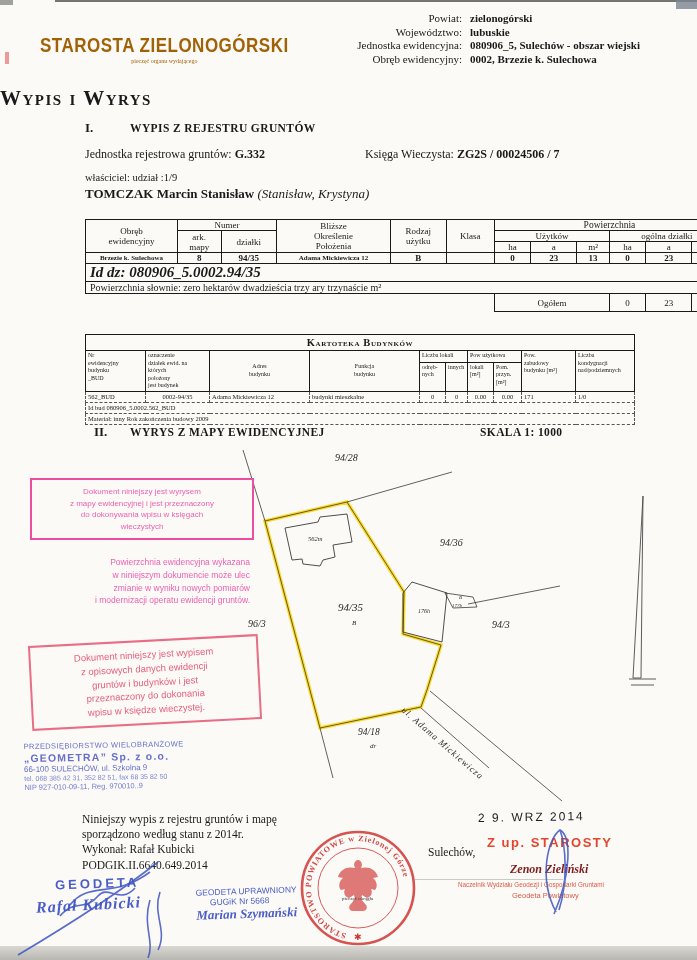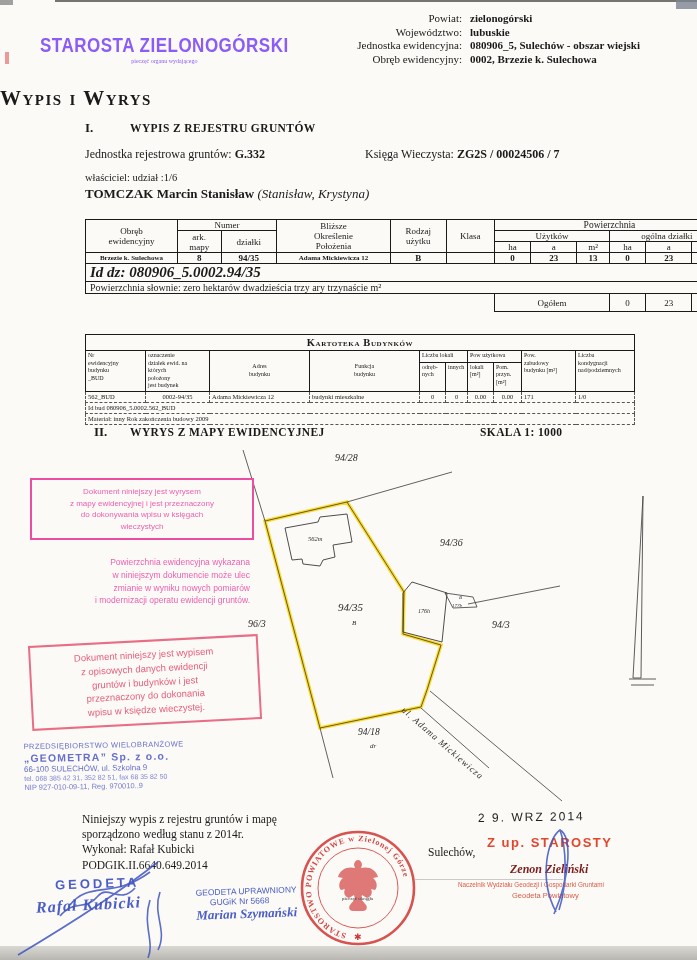--- a/index.html
+++ b/index.html
@@ -9,21 +9,21 @@
   .pre{white-space:pre-line;}
 
   
   .edge-top{left:55px;top:0;width:642px;height:2px;background:#474747;opacity:.75;}
   .edge-top-corner{left:676px;top:0;width:21px;height:9px;background:#7d8490;opacity:.8;}
   .edge-top-left{left:0;top:0;width:13px;height:5px;background:#555;opacity:.55;}
   .edge-bottom{left:0;top:946px;width:697px;height:14px;background:linear-gradient(#d9d8d3,#b7b6b1);}
   .red-tick{left:5px;top:52px;width:4px;height:12px;background:#e04b45;opacity:.55;}
 
   
-  .logo{left:40px;top:36px;color:#8b5cf6;text-align:center;}
+  .logo{left:40px;top:36px;color:#a16207;text-align:center;}
   .logo-title{font-family:"Liberation Sans",sans-serif;font-weight:bold;font-size:17px;
               letter-spacing:.5px;transform:scaleY(1.18);}
   .logo-sub{font-size:6px;margin-top:2px;}
   .meta{left:330px;top:12px;width:350px;font-size:11px;}
   .meta-row{display:flex;line-height:13.5px;}
   .meta-label{width:132px;text-align:right;}
   .meta-value{font-weight:bold;margin-left:8px;}
   .doc-title{left:0;top:86px;width:100%;font-size:21px;font-weight:bold;
              font-variant:small-caps;letter-spacing:1.5px;}
 
@@ -129,21 +129,21 @@
   <div class="abs sec-num" style="left:85px;top:120px;">I.</div>
   <div class="abs sec-head" style="left:130px;top:122px;">WYPIS Z REJESTRU GRUNTÓW</div>
   <div class="abs line12" style="left:85px;top:147px;">
     <span>Jednostka rejestrowa gruntów:</span>
     <span class="b">G.332</span>
   </div>
   <div class="abs line12" style="left:365px;top:147px;">
     <span>Księga Wieczysta:</span>
     <span class="b">ZG2S / 00024506 / 7</span>
   </div>
-  <div class="abs" style="left:85px;top:172px;font-size:10.5px;">właściciel:  udział :1/6</div>
+  <div class="abs" style="left:85px;top:172px;font-size:10.5px;">właściciel:  udział :1/9</div>
   <div class="abs" style="left:85px;top:186px;font-size:13px;">
     <span class="b">TOMCZAK Marcin Stanisław</span>
     <span class="i">(Stanisław, Krystyna)</span>
   </div>
 
   <table class="abs gr">
     <colgroup>
         <col style="width:76px">
         <col style="width:36px">
         <col style="width:46px">

